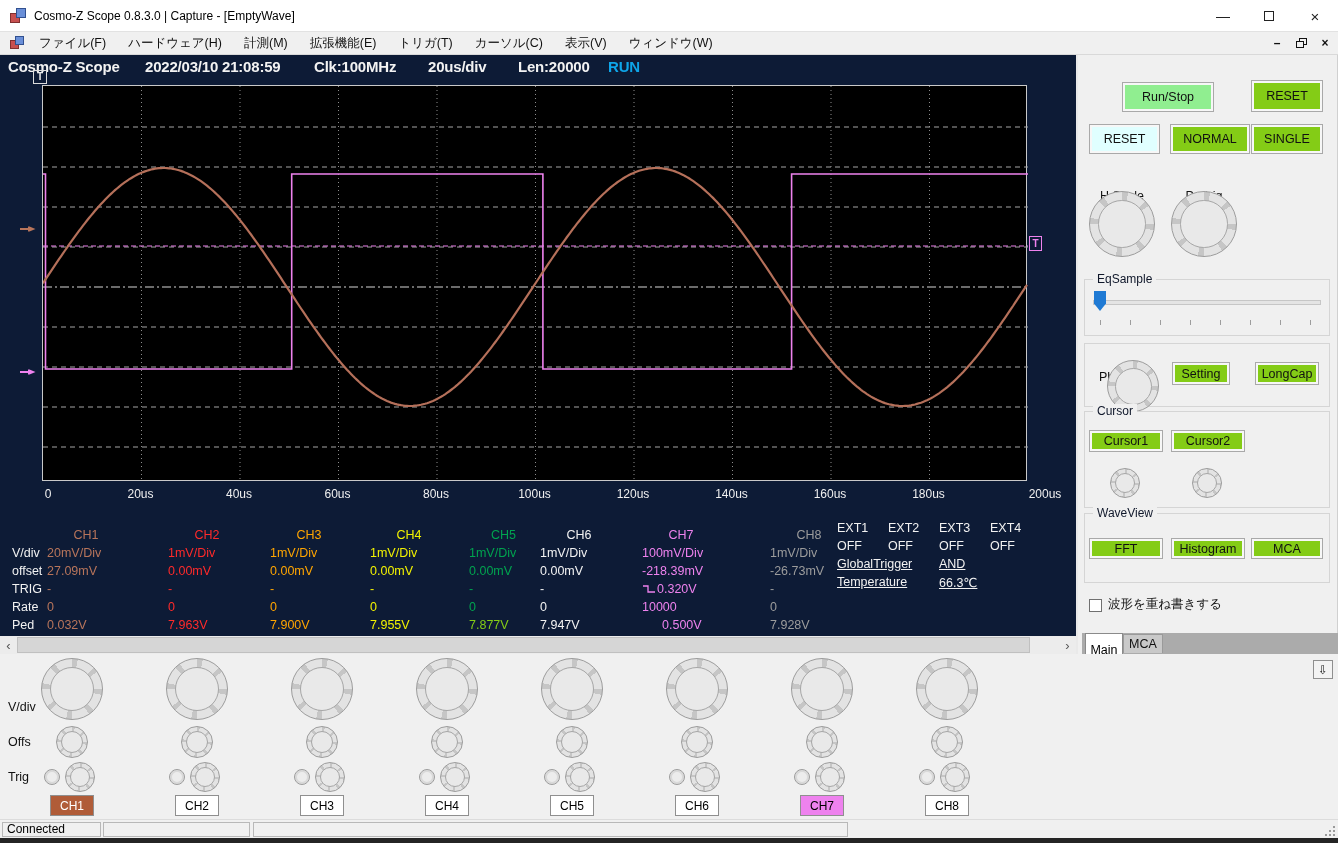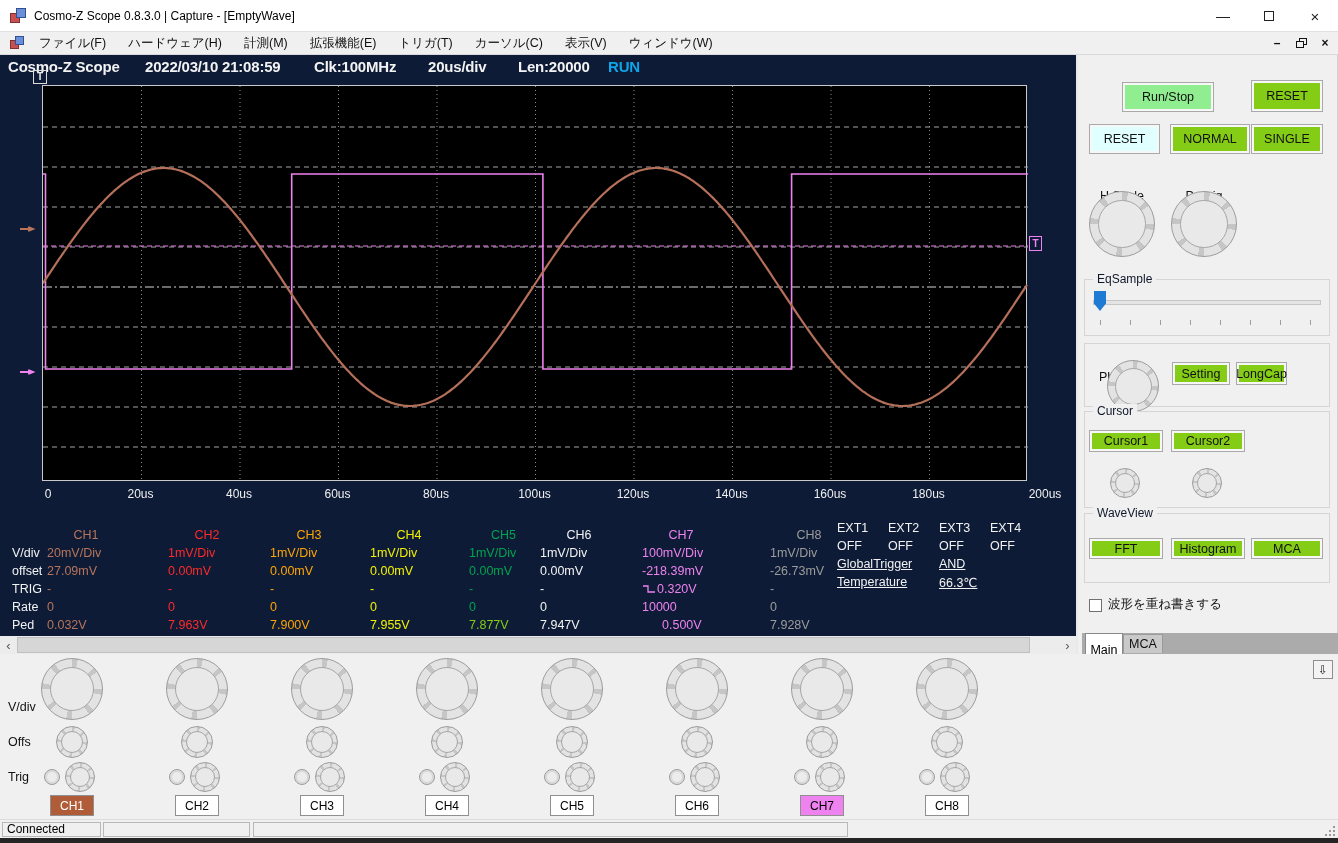--- a/index.html
+++ b/index.html
@@ -329,21 +329,21 @@
       <i class="eq-tick" style="left:165px;"></i>
     <i class="eq-tick" style="left:195px;"></i>
       <i class="eq-tick" style="left:225px;"></i>
   </div>
 
   <div class="grp" style="left:6px; top:288px; width:246px; height:64px;">
     <div class="plabel" style="left:14px; top:6px;">Phase Adj.</div>
     <div class="knob" style="left:22px; top:16px; width:52px; height:52px;"></div>
     <div class="btn" style="left:87px; top:18px; width:58px; height:23px;">Setting</div>
     <div class="plabel" style="left:166px; top:2px; width:60px; text-align:center;">1</div>
-    <div class="btn" style="left:151px; top:18px; width:51px; height:23px;">LongCap</div>
+    <div class="btn" style="left:170px; top:18px; width:64px; height:23px;">LongCap</div>
   </div>
 
   <div class="grp" style="left:6px; top:356px; width:246px; height:97px;">
     <span class="grp-label">Cursor</span>
     <div class="btn" style="left:4px; top:18px; width:74px; height:22px;">Cursor1</div>
     <div class="btn" style="left:86px; top:18px; width:74px; height:22px;">Cursor2</div>
     <div class="knob" style="left:25px; top:56px; width:30px; height:30px;"></div>
     <div class="knob" style="left:107px; top:56px; width:30px; height:30px;"></div>
   </div>
 

